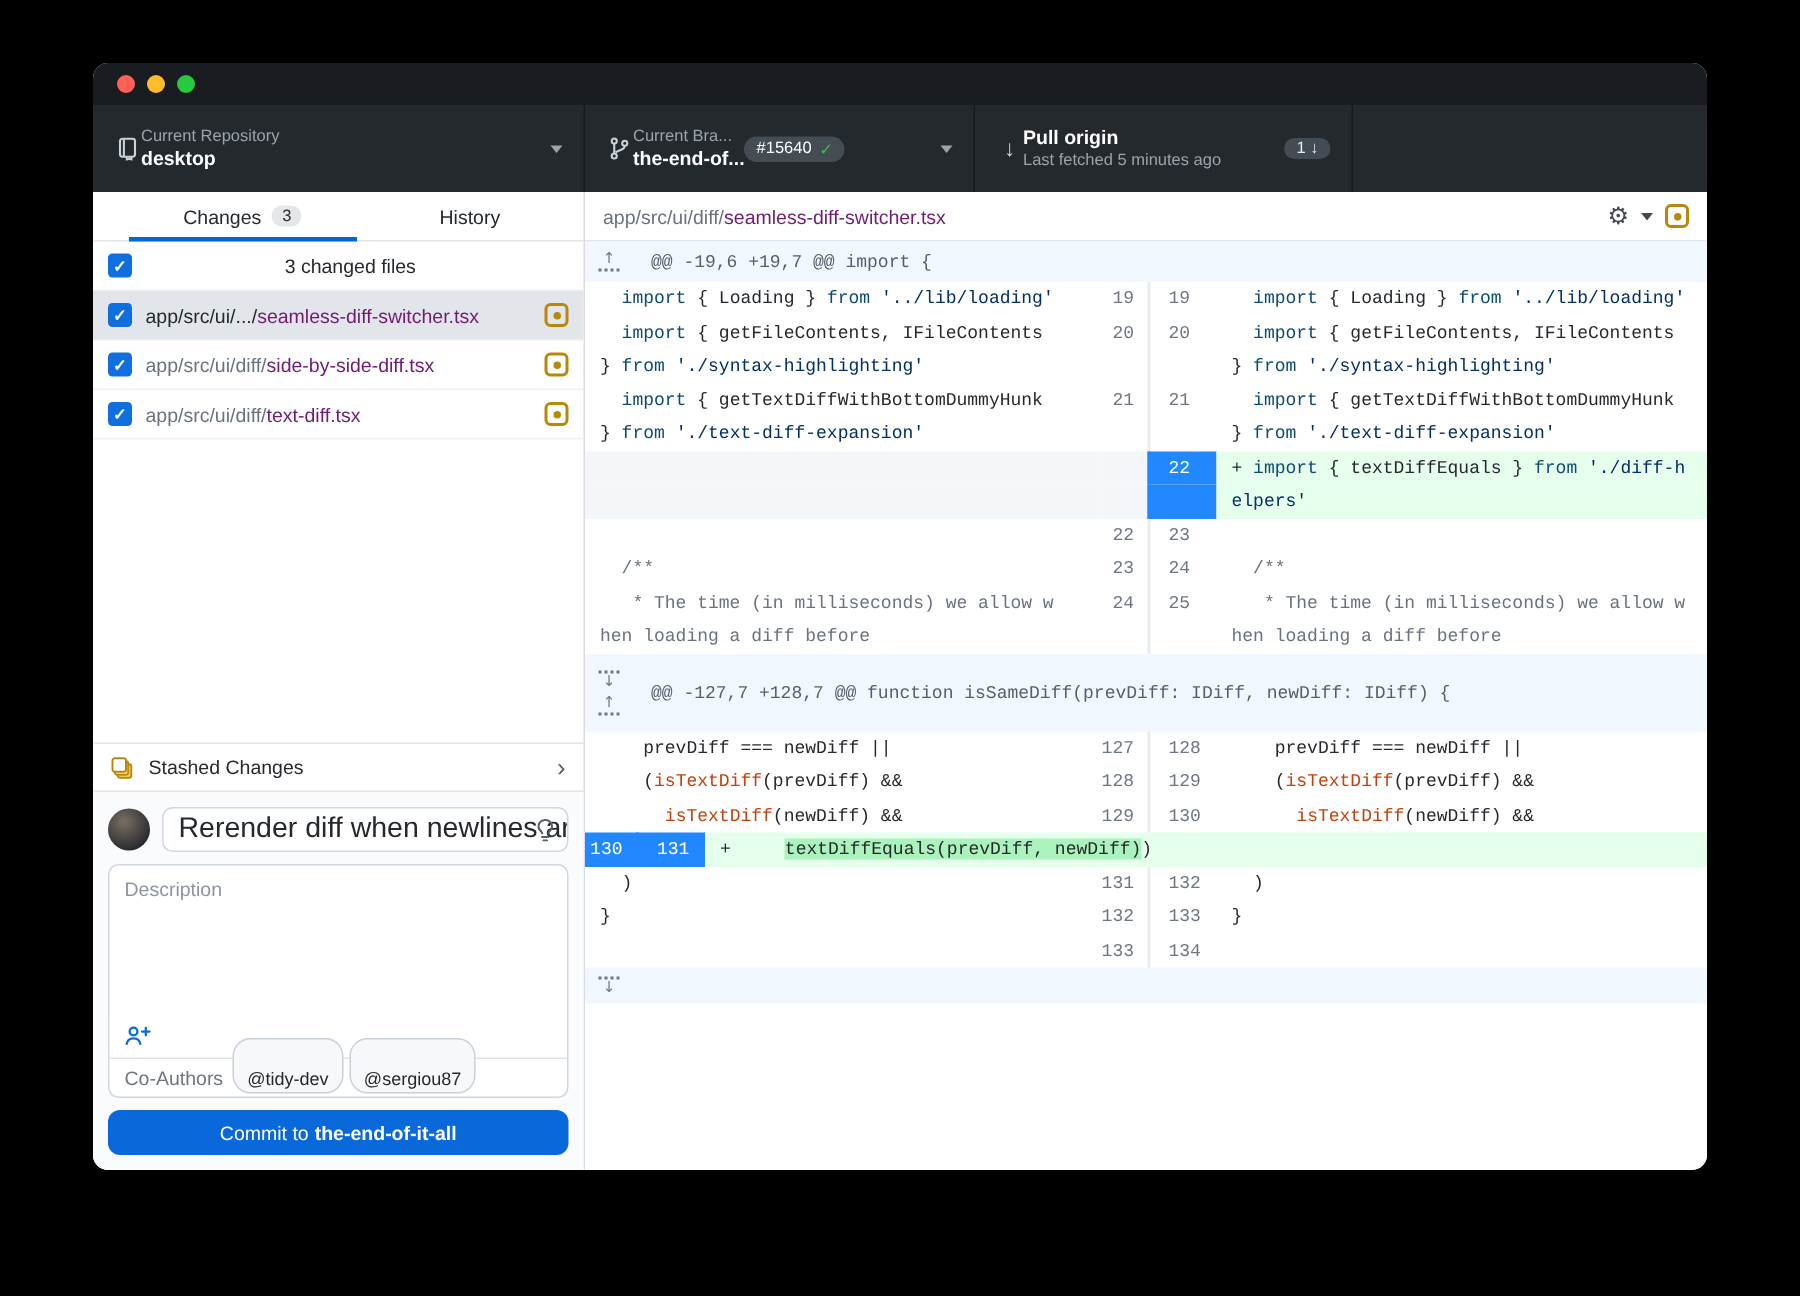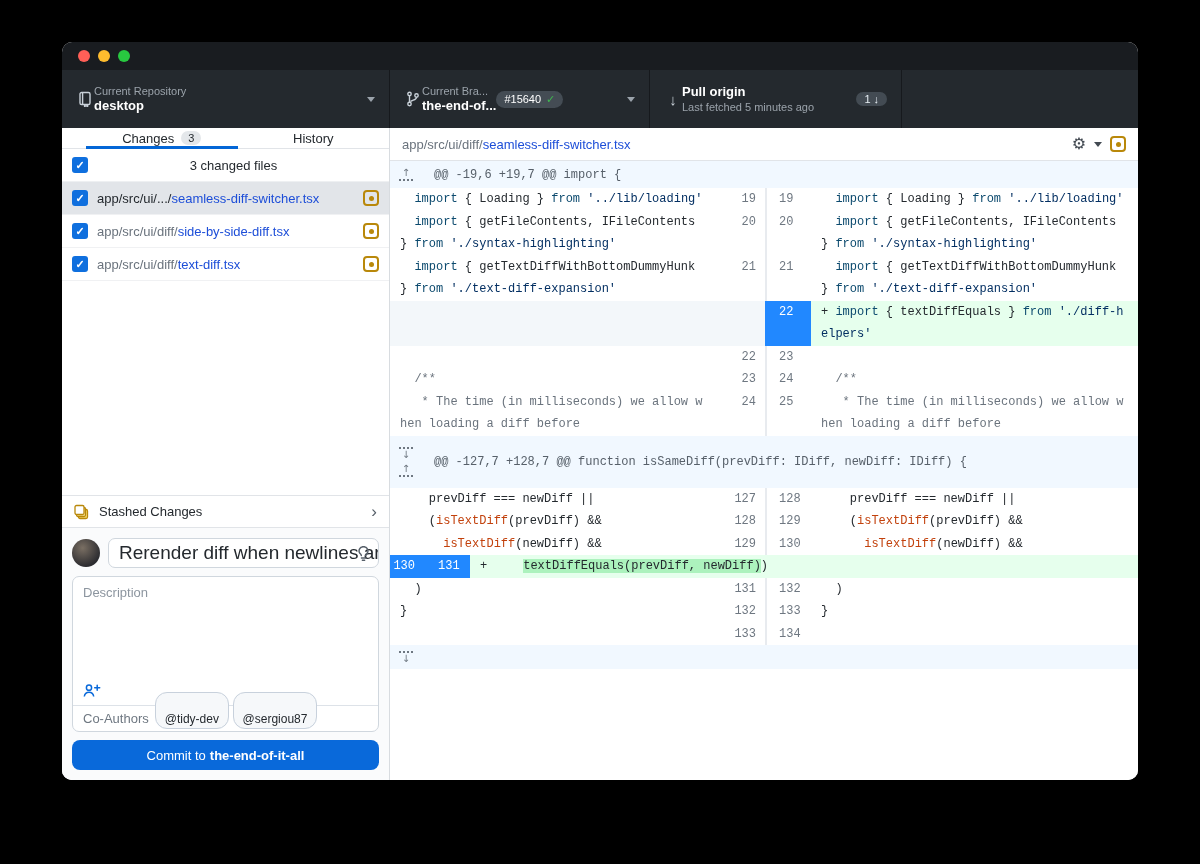--- a/index.html
+++ b/index.html
@@ -26,31 +26,31 @@
   .branch-badge { background:#444c54; border-radius:10px; padding:2px 8px; font-size:11px; color:#fff; display:flex; align-items:center; gap:5px; flex:none; }
   .badge-check { color:#3fb950; font-size:11px; }
   .pull-badge { margin-left:auto; background:#434b53; border-radius:9px; padding:1px 8px; font-size:11px; color:#e6edf3; display:flex; align-items:center; gap:3px; }
   .dl-arrow { font-size:15px; color:#c9d1d9; }
 
   
   .main { flex:1; display:flex; min-height:0; }
 
   
   .sidebar { width:328px; flex:none; border-right:1px solid #d8dce0; background:#fff; display:flex; flex-direction:column; }
-  .tabs { height:21px; flex:none; display:flex; border-bottom:1px solid #e1e4e8;padding-left:24px; }
+  .tabs { height:33px; flex:none; display:flex; border-bottom:1px solid #e1e4e8;padding-left:24px; }
   .tab { flex:1; display:flex; align-items:center; justify-content:center; gap:7px; font-size:13px; color:#24292e; position:relative; }
   .tab.active::after { content:''; position:absolute; left:0; right:0; bottom:-1px; height:3px; background:#0366d6; }
   .count-pill { background:#e4e7ea; border-radius:10px; font-size:11px; padding:1px 7px; color:#24292e; }
   .select-row { height:33px; flex:none; display:flex; align-items:center; padding:0 10px; border-bottom:1px solid #eef0f2; font-size:13px; }
   .select-label { flex:1; text-align:center; color:#24292e; }
   .cb { width:16px; height:16px; border-radius:3px; background:#0f6fde; color:#fff; display:flex; align-items:center; justify-content:center; font-size:11px; font-weight:bold; flex:none; }
   .file-row { height:33px; flex:none; display:flex; align-items:center; gap:9px; padding:0 10px; border-bottom:1px solid #f0f1f3; font-size:13px; }
   .file-row.selected { background:#e2e5e9; }
   .fpath { flex:1; white-space:nowrap; overflow:hidden; }
-  .dir { color:#6a737d; } .fname { color:#1d4ed8; }
+  .dir { color:#6a737d; } .fname { color:#701a75; }
   .file-row.selected .dir { color:#24292e; }
   .mod { width:16px; height:16px; border:2px solid #b9880a; border-radius:4px; position:relative; flex:none; }
   .mdot { position:absolute; inset:0; margin:auto; width:5px; height:5px; border-radius:50%; background:#b9880a; }
   .sidebar-spacer { flex:1; }
 
   .stashed { height:33px; flex:none; border-top:1px solid #e1e4e8; border-bottom:1px solid #e1e4e8; display:flex; align-items:center; gap:9px; padding:0 12px; font-size:13px; color:#24292e; }
   .stash-chev { margin-left:auto; color:#57606a; font-size:17px; line-height:1; }
 
   .commit-area { height:252px; flex:none; background:#fafbfc; padding:10px; display:flex; flex-direction:column; gap:8px; }
   .summary-row { flex:none; display:flex; align-items:center; gap:8px; }

